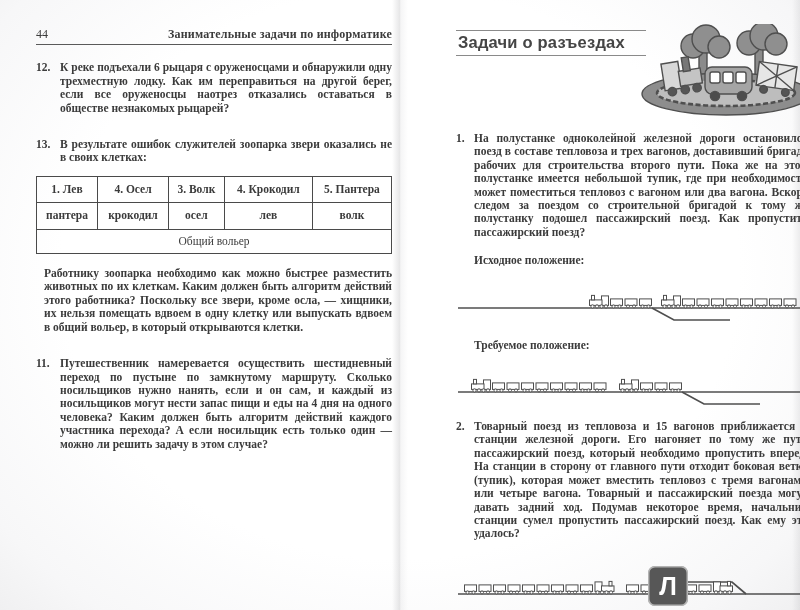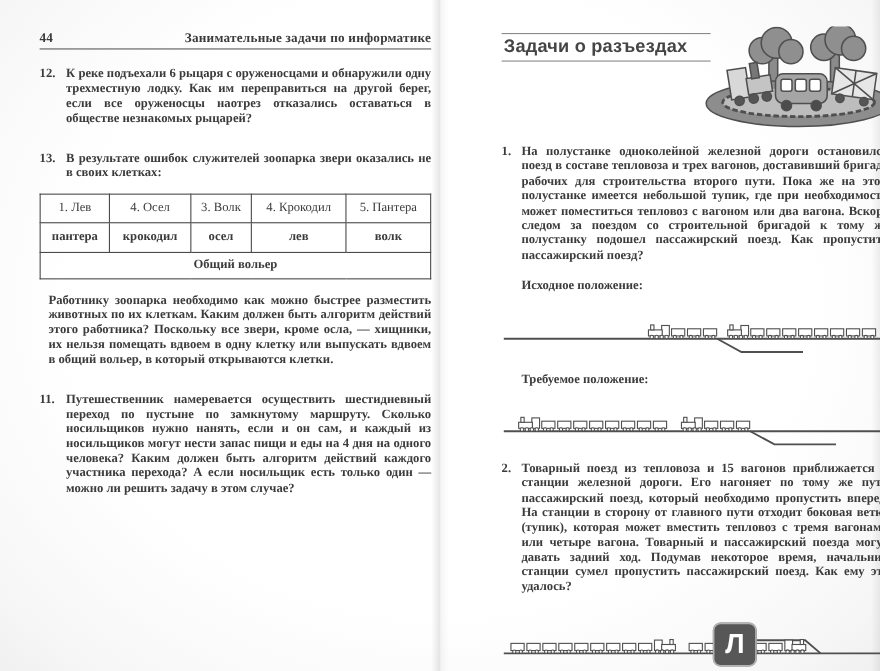--- a/index.html
+++ b/index.html
@@ -19,42 +19,42 @@
   }
   .page{position:absolute;top:28px;font-size:11.5px;line-height:13.4px;font-weight:700;}
   .page-left{left:36px;width:356px;}
   .page-right{left:456px;width:352px;}
 
   
   .running-head{
     display:flex;justify-content:space-between;align-items:flex-end;
     border-bottom:1.5px solid #5a5a5a;padding-bottom:3px;font-size:12px;
   }
-  .running-head .pageno{font-weight:700;}
+  .running-head .pageno{font-weight:400;}
   .running-head .head-title{font-weight:700;letter-spacing:.2px;}
 
   
   .problem{display:flex;text-align:justify;}
   .problem .pnum{flex:0 0 24px;font-weight:700;}
   .problem .ptext{flex:1;}
   .page-right .problem .pnum{flex:0 0 18px;}
   .mt16{margin-top:16px;} .mt24{margin-top:23px;} .mt12{margin-top:12px;} .mt8{margin-top:8px;}
 
   
   table.zoo{
     width:100%;border-collapse:collapse;margin-top:11px;
     font-size:11.5px;
   }
   table.zoo th,table.zoo td{
     border:1.3px solid #4a4a4a;text-align:center;vertical-align:middle;
     padding:6px 2px;
   }
-  table.zoo th{font-weight:400;}
+  table.zoo th{font-weight:700;}
   table.zoo td{font-weight:600;}
-  table.zoo .footer-cell{font-weight:700;padding:5px 15px;}
+  table.zoo .footer-cell{font-weight:400;padding:5px 15px;}
 
   .zoo-para{margin:13px 0 0 8px;text-align:justify;}
 
   
   .chapter-head{position:relative;height:92px;}
   .chapter-title-box{width:190px;padding-top:2px;}
   .rule{height:0;border-top:1.4px solid #8a8a8a;}
   .chapter-title{
     font-family:"Liberation Sans","DejaVu Sans",sans-serif;
     font-size:16.5px;font-weight:700;color:#454545;letter-spacing:.2px;

